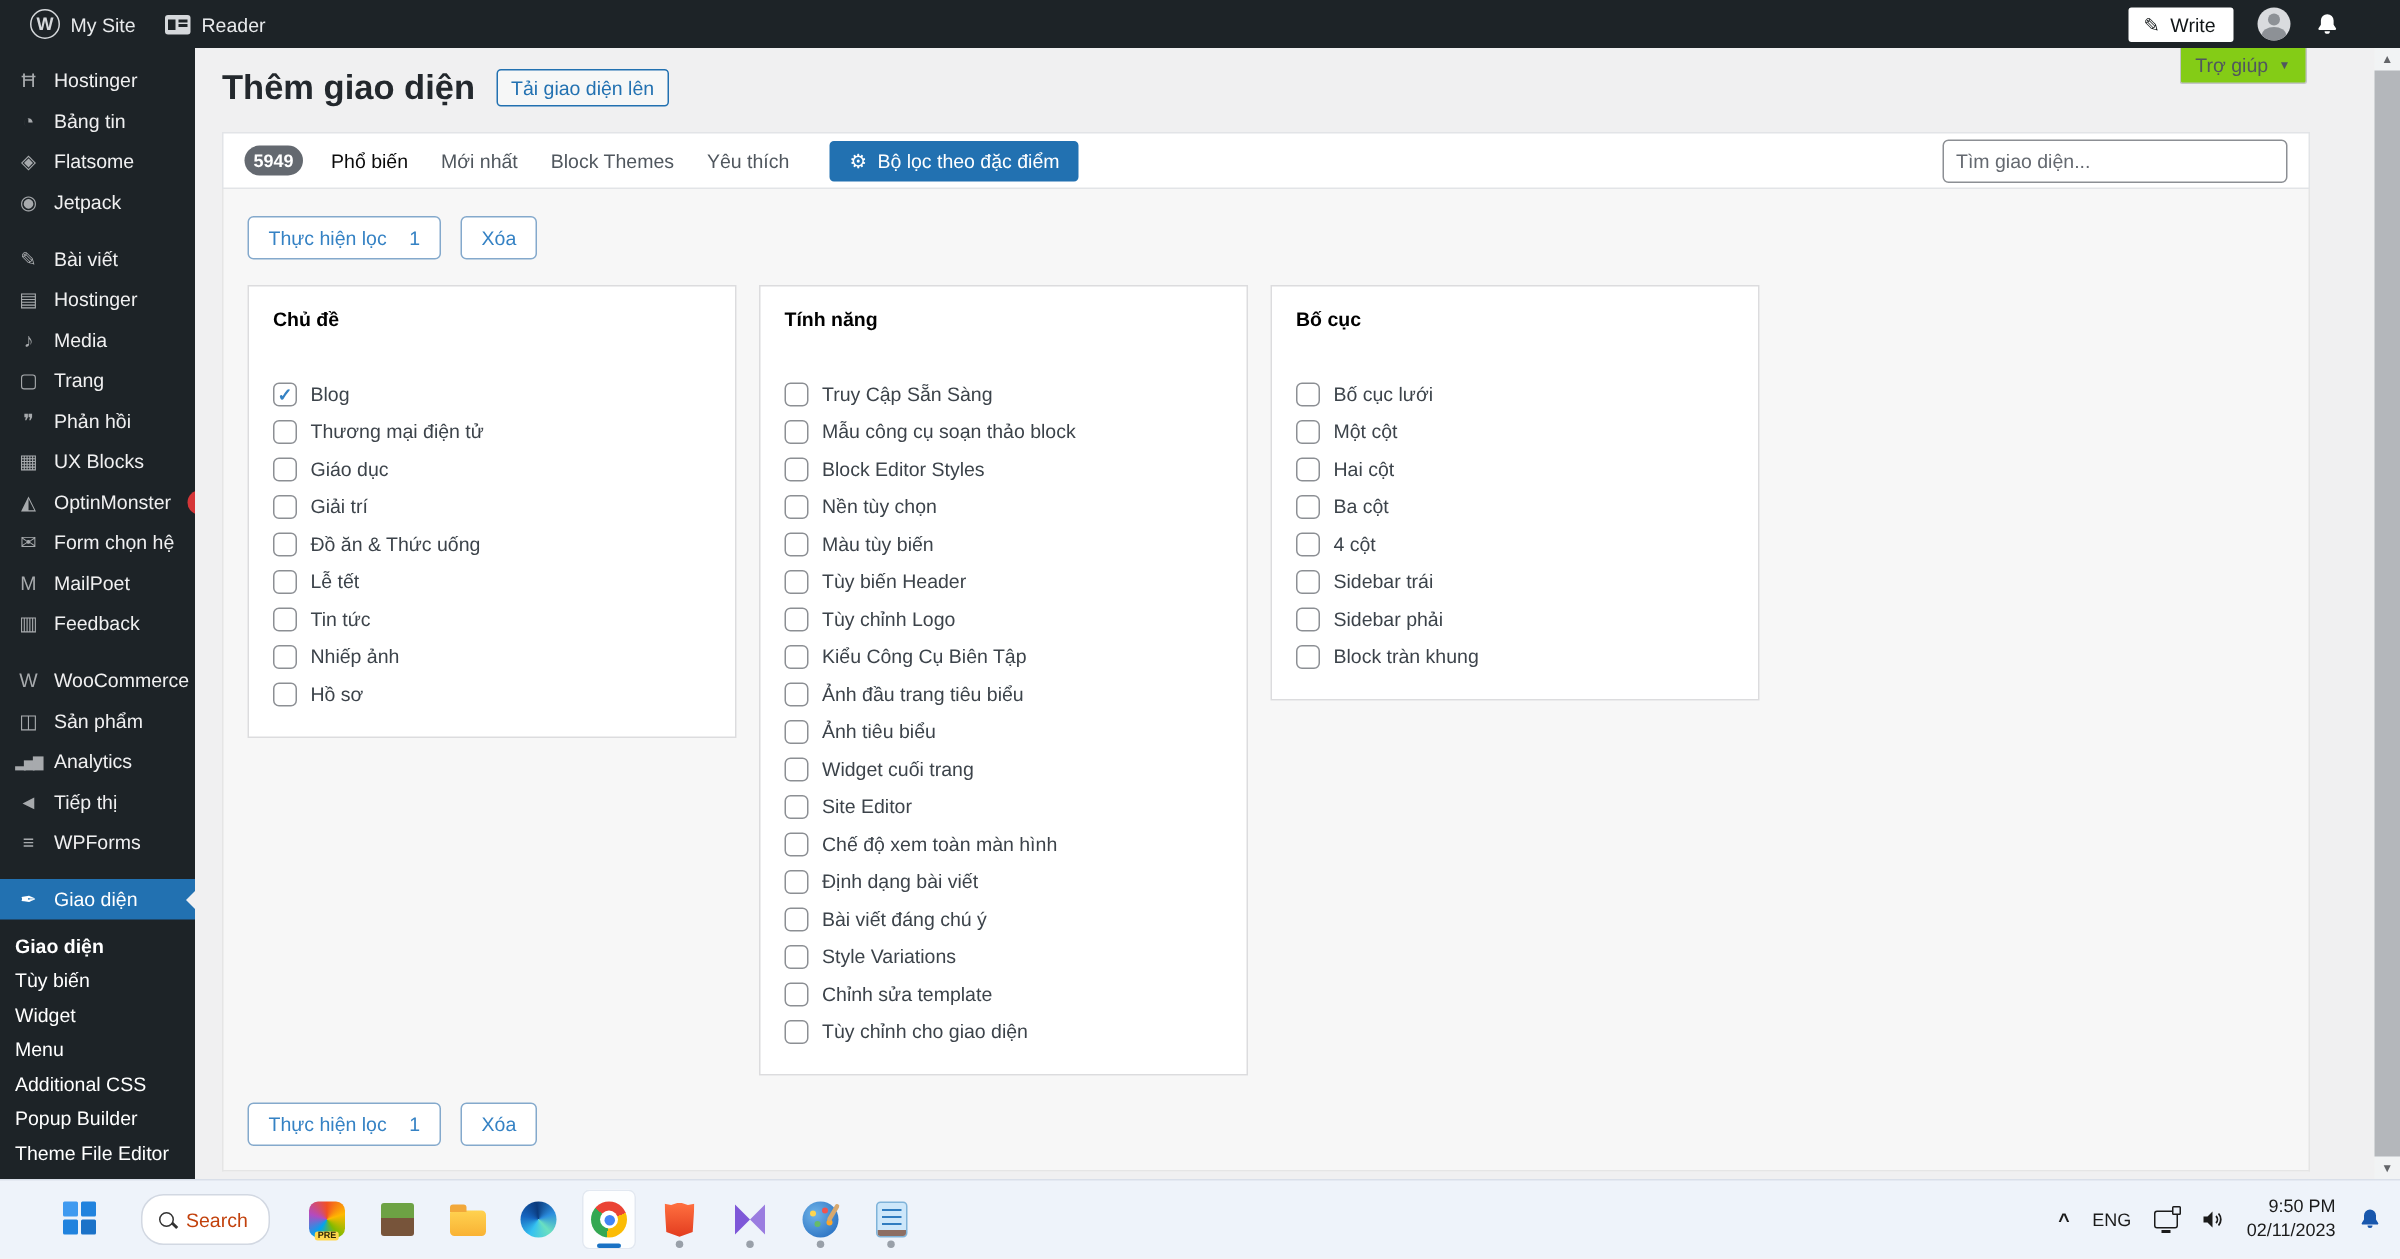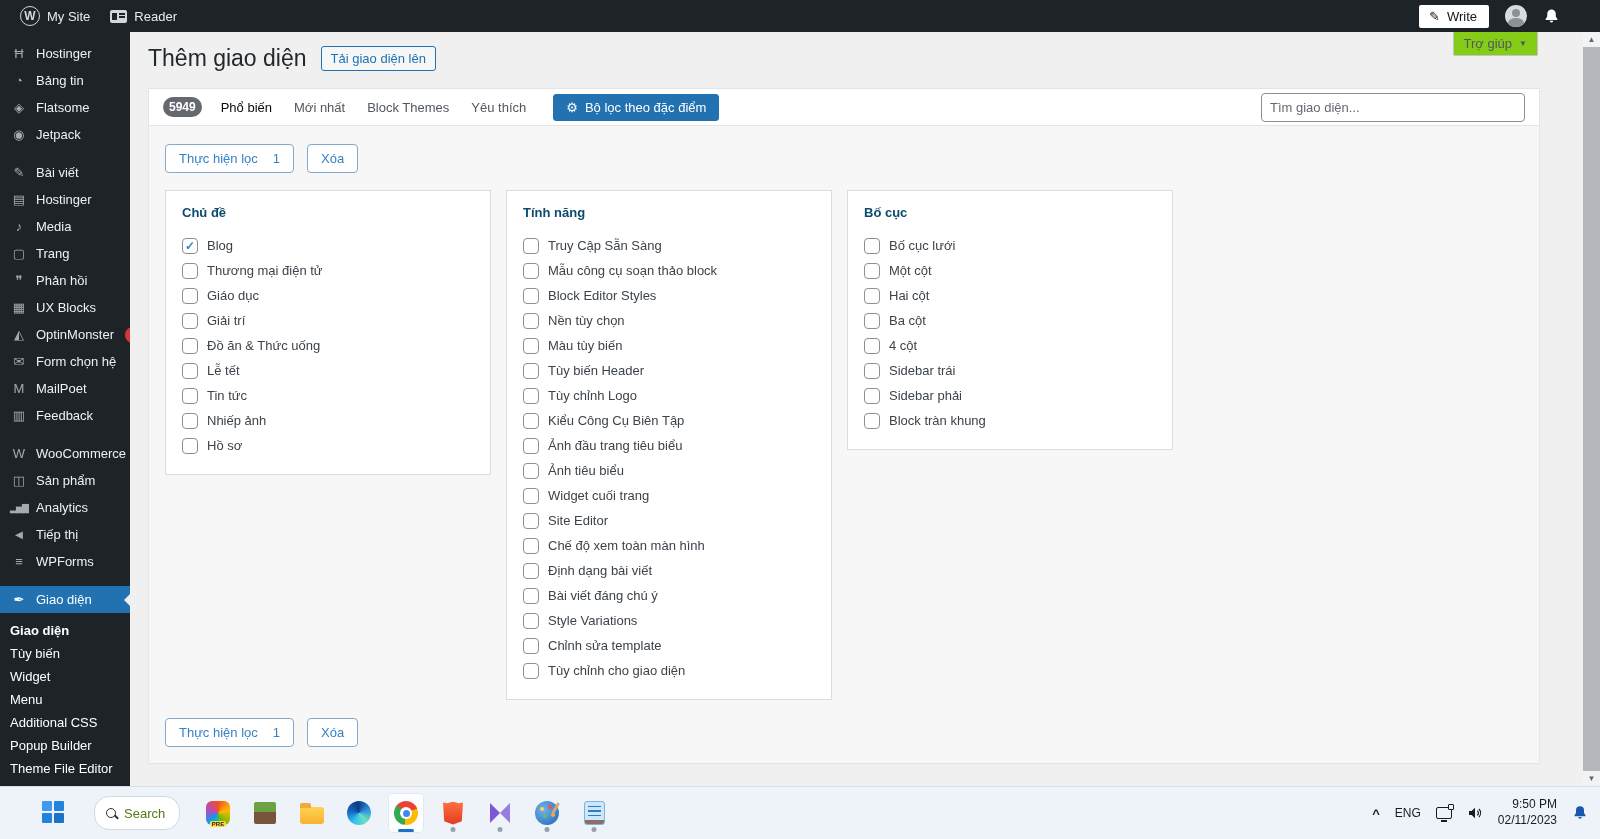--- a/index.html
+++ b/index.html
@@ -53,61 +53,61 @@
 
   
   .help-btn { position:absolute; top:32px; right:62px; z-index:45; background:#84cc16; border:1px solid #c3c4c7; border-top:none;
               border-radius:0 0 2px 2px; padding:4px 10px; font-size:13px; color:#50575e;
               display:flex; align-items:center; gap:7px; cursor:pointer; }
   .help-caret { font-size:8px; color:#50575e; }
 
   
   .content { position:absolute; left:130px; top:32px; width:1453px; height:754px; overflow:hidden; }
   .page-header { display:flex; align-items:center; padding:13px 0 4px 18px; }
-  .page-title { font-size:23px; font-weight:400; color:#23282d; }
+  .page-title { font-size:23px; font-weight:700; color:#23282d; }
   .upload-btn { margin-left:14px; padding:4px 9px; font-size:13px; color:#2271b1; border:1px solid #2271b1;
                 background:#f6f7f7; border-radius:3px; cursor:pointer; }
 
   .wp-filter { margin:12px 43px 0 18px; background:#fff; border:1px solid #e2e4e7; height:38px;
                display:flex; align-items:center; padding:0 14px; }
   .count-badge { background:#646970; color:#fff; border-radius:11px; padding:3px 6px; font-size:12px;
                  font-weight:bold; margin-right:8px; }
   .ftab { color:#50575e; margin:16px 11px; cursor:pointer; }
   .ftab.current { color:#0a0a0a; }
   .feature-btn { margin-left:16px; background:#2271b1; color:#fff; border:1px solid #2271b1; border-radius:3px;
                  padding:5px 12px; display:flex; align-items:center; gap:7px; font-size:13px; cursor:pointer; }
   .gear { font-size:13px; line-height:1; }
-  .search-input { margin-left:auto; width:264px; height:29px; border:1px solid #8c8f94; border-radius:4px;
+  .search-input { margin-left:auto; width:230px; height:29px; border:1px solid #8c8f94; border-radius:4px;
                   padding:0 8px; font-size:13px; color:#2c3338; background:#fff; font-family:"Liberation Sans",sans-serif; }
   .search-input::placeholder { color:#646970; }
 
   .drawer { margin:0 43px 0 18px; background:#f7f7f7; border:1px solid #e5e5e5; border-top:none;
             padding:18px 16px 16px 16px; }
   .btn-row { display:flex; gap:13px; }
   .btn { background:#fff; border:1px solid #84a9cc; color:#3582c4; border-radius:4px; padding:6px 13px;
          font-size:13px; cursor:pointer; display:flex; gap:15px; align-items:center; font-family:"Liberation Sans",sans-serif; }
   .groups { display:flex; gap:15px; align-items:flex-start; margin-top:17px; }
   .group { width:326px; background:#fff; border:1px solid #dcdcde; padding:14px 16px 16px; }
-  .group h3 { font-size:13px; color:#0c4a6e; margin-bottom:13px; font-weight:bold; }
+  .group h3 { font-size:13px; color:#000000; margin-bottom:30px; font-weight:bold; }
   .chk-row { display:flex; align-items:center; gap:9px; height:25px; cursor:pointer; }
   .chk { width:16px; height:16px; border:1px solid #8c8f94; border-radius:4px; background:#fff; flex:none;
          display:flex; align-items:center; justify-content:center; font-size:12px; font-weight:bold; color:#3582c4; }
   .chk-label { font-size:13px; color:#3c434a; }
   .btn-row.bottom { margin-top:18px; }
 
   
   .taskbar { position:absolute; left:0; bottom:0; width:1600px; height:53px; background:#eef3fa;
              border-top:1px solid #d9dfe9; display:flex; align-items:center; z-index:70; }
   .start { margin-left:42px; width:24px; height:24px; display:grid; grid-template-columns:10px 10px;
            grid-template-rows:10px 10px; gap:2px; cursor:pointer; }
   .start i { background:#2183de; border-radius:1px; }
   .start i:nth-child(1){ background:#3f9af0; }
   .start i:nth-child(4){ background:#1b72c8; }
   .tsearch { margin-left:28px; width:86px; height:30px; background:#fff; border:1px solid #d2d8e2; border-radius:15px;
-             display:flex; align-items:center; gap:8px; padding:16px 11px; color:#4d7c0f; font-size:13px; cursor:pointer; }
+             display:flex; align-items:center; gap:8px; padding:16px 11px; color:#c2410c; font-size:13px; cursor:pointer; }
   .mag { width:10px; height:10px; border:1.6px solid #333; border-radius:50%; position:relative; flex:none; }
   .mag::after { content:""; position:absolute; width:5px; height:1.6px; background:#333; transform:rotate(45deg);
                 right:-4px; bottom:-1px; }
   .ticons { display:flex; align-items:center; gap:11px; margin-left:20px; }
   .ticon { width:36px; height:40px; display:flex; align-items:center; justify-content:center;
            border-radius:5px; position:relative; cursor:pointer; }
   .ticon.active-app { background:#fdfeff; box-shadow:inset 0 0 0 1px #e2e8f1; }
   .ticon.active-app::after { content:""; position:absolute; bottom:1px; left:50%; transform:translateX(-50%);
                              width:16px; height:3px; border-radius:2px; background:#1a72c4; }
   .ticon.dot::after { content:""; position:absolute; bottom:1px; left:50%; transform:translateX(-50%);

